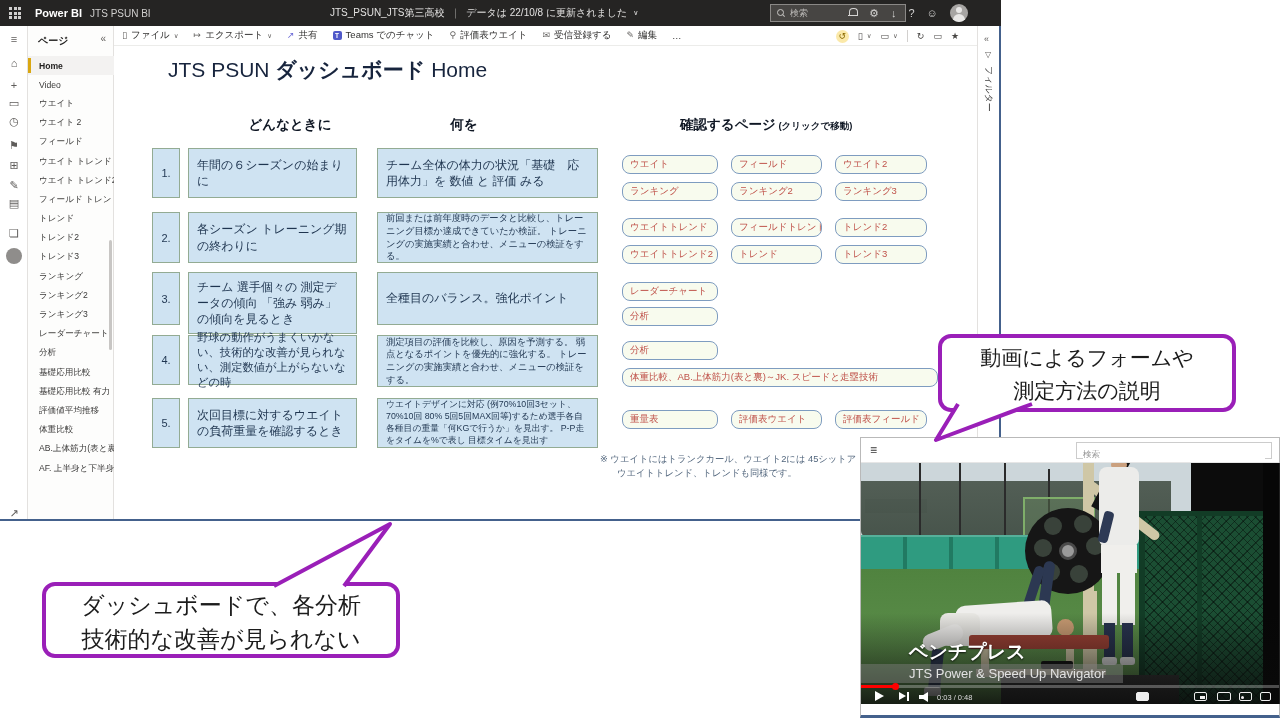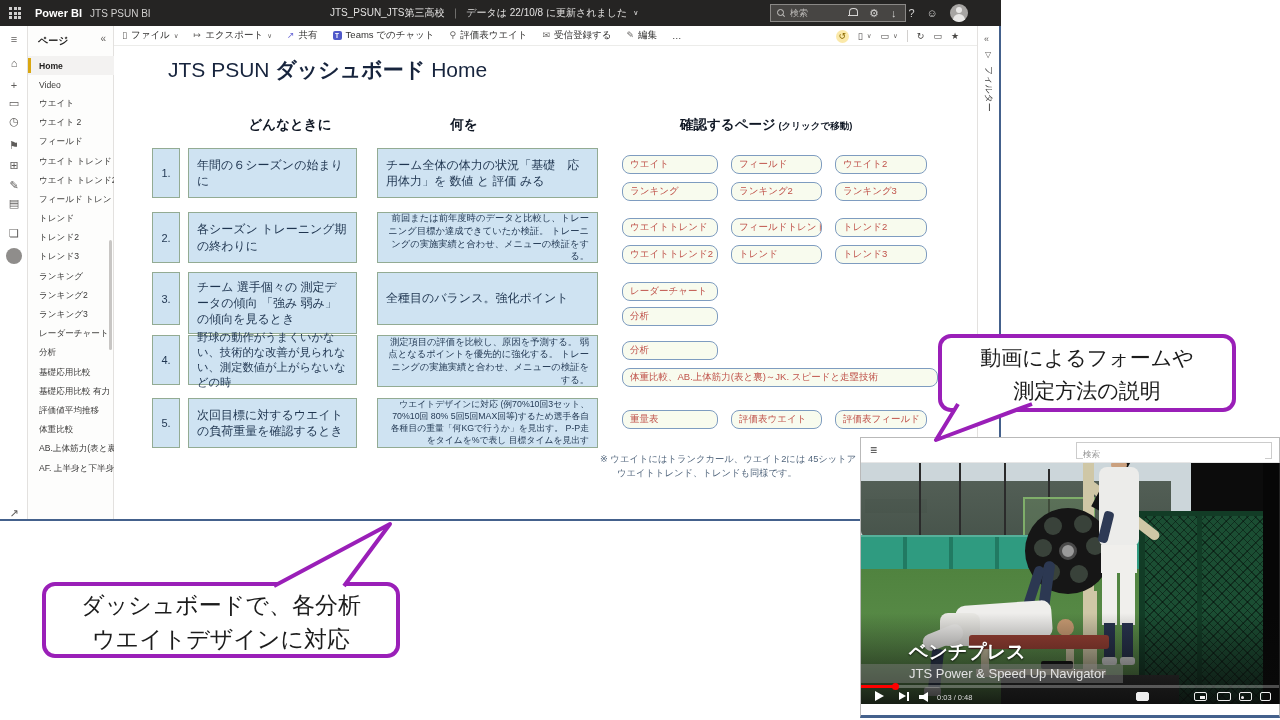--- a/index.html
+++ b/index.html
@@ -74,21 +74,21 @@
   .rep-title b { font-weight:bold; }
   .colhead { position:absolute; top:70px; font-size:13.5px; font-weight:bold; color:#0f1724; }
   .h-when { left:96px; width:160px; text-align:center; }
   .h-what { left:290px; width:120px; text-align:center; }
   .h-pages { left:566px; }
   .h-sub { font-size:9.5px; font-weight:bold; }
   .bluebox { position:absolute; background:#cfe3f2; border:1px solid #93ab93; color:#1f3550; }
   .numbox { width:28px; display:flex; align-items:center; justify-content:center; font-size:11px; }
   .whenbox { left:74px; width:169px; display:flex; align-items:center; padding:3px 8px; font-size:12px; line-height:1.35; }
   .whatbox { left:263px; width:221px; display:flex; align-items:center; padding:3px 8px; font-size:12px; line-height:1.35; }
-  .whatbox.small { font-size:9.3px; line-height:1.35;text-align:right; }
+  .whatbox.small { font-size:9.3px; line-height:1.35; }
   .navline { position:absolute; left:508px; display:flex; gap:13px; }
   .btn { height:19px; background:#f8fbee; border:1px solid #7e9cc0; border-radius:8px; color:#bf5149; font-size:9.5px; line-height:16px; padding:0 7px; white-space:nowrap; overflow:hidden; }
   .w1 { width:96px; } .w2 { width:91px; } .w3 { width:92px; } .wwide { width:316px; }
   .note { position:absolute; font-size:9.3px; color:#53677e; white-space:nowrap; }
 
   
   .callout { position:absolute; background:#fff; border:4px solid #9a1fb8; border-radius:13px; z-index:40; text-align:center; color:#1c1c1c; }
   .co-video { left:938px; top:334px; width:298px; height:78px; font-size:21px; line-height:33px; padding-top:3px; }
   .co-dash { left:42px; top:582px; width:358px; height:76px; font-size:23px; line-height:34px; padding-top:2px; }
   .co-tail { position:absolute; z-index:41; }
@@ -451,16 +451,16 @@
   <div class="callout co-video">
     <div>動画によるフォームや</div>
     <div>測定方法の説明</div>
   </div>
 
   <svg class="co-tail" style="left:262px; top:518px;" width="140" height="70">
     <path d="M 12 68 L 128 6 L 82 68" fill="#ffffff" stroke="#9a1fb8" stroke-width="4" stroke-linejoin="round"></path>
   </svg>
   <div class="callout co-dash">
     <div>ダッシュボードで、各分析</div>
-    <div>ウエイトデザインに対応</div>
+    <div>技術的な改善が見られない</div>
   </div>
 
 </div>
 
 </body></html>

